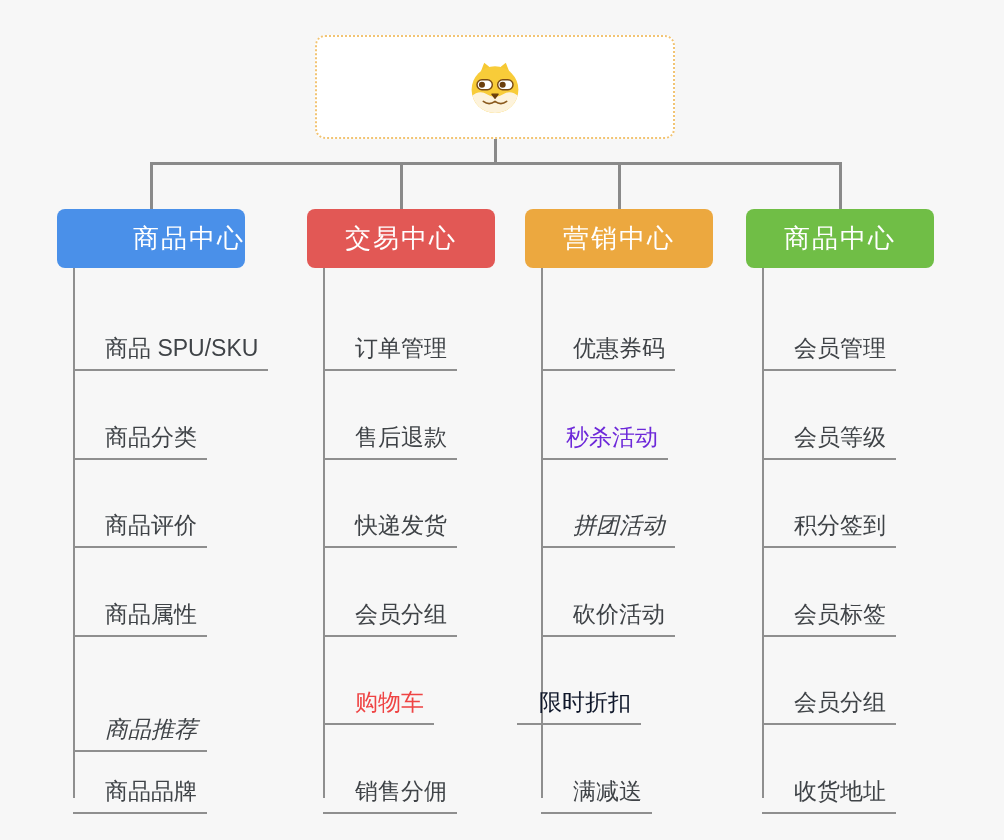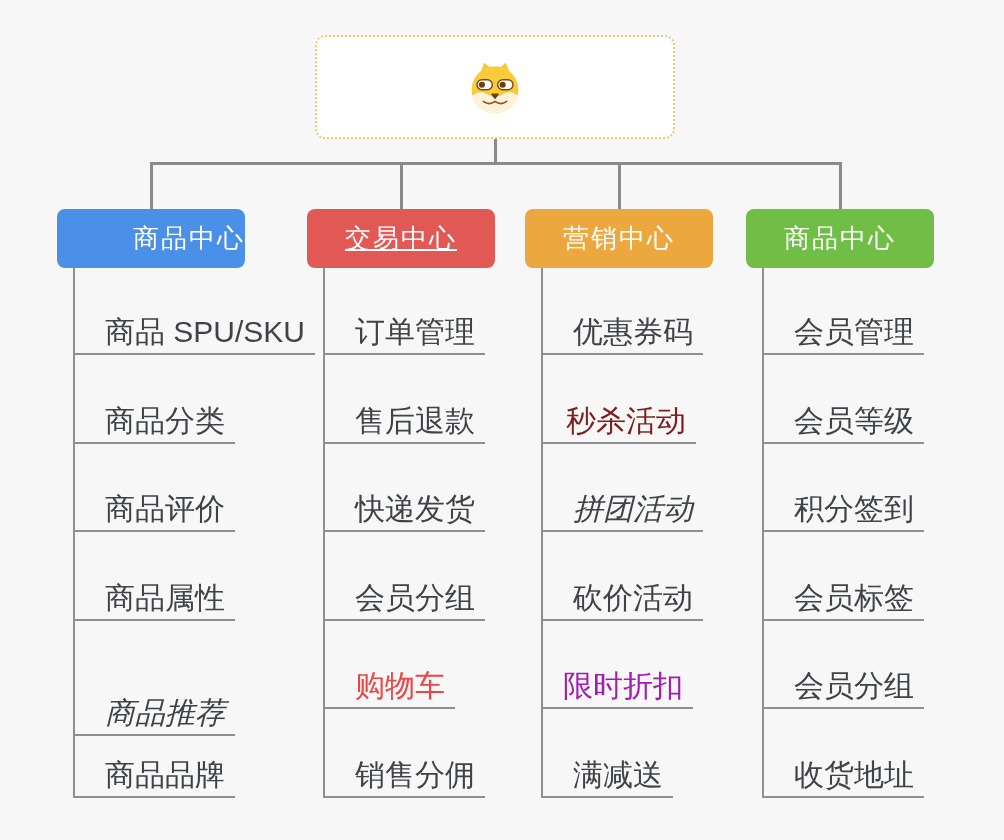--- a/index.html
+++ b/index.html
@@ -59,25 +59,26 @@
   .trunk-line {
     position: absolute;
     width: 2px;
     background: #8f8f8f;
   }
   .leaf-node {
     position: absolute;
     box-sizing: content-box;
     padding: 0 10px 6px 32px;
     border-bottom: 2px solid #d946ef;
-    font-size: 30px;
+    font-size: 23px;
     line-height: 30px;
     color: #3f4347;
     white-space: nowrap;
     cursor: pointer;
+    margin-top: 16px;
   }
 </style>
 </head>
 <body>
 
 <div class="canvas" style="background: rgb(247, 247, 247);">
 
   <div class="root-node" style="border-color: rgb(242, 196, 115);">
     <svg class="doge-icon" viewBox="0 0 60 60" aria-hidden="true">
       <defs>
@@ -119,39 +120,39 @@
       <div class="branch-node" style="left: 57px; background: rgb(74, 144, 233); justify-content: flex-end;">
         <span>商品中心</span>
       </div>
       <div class="trunk-line" style="left: 73px; top: 268px; height: 530px; background: rgb(143, 143, 143);"></div>
       <div class="leaf-node" style="left: 73px; top: 317px; border-bottom-color: rgb(143, 143, 143); color: rgb(63, 67, 71);">商品 SPU/SKU</div>
       <div class="leaf-node" style="left: 73px; top: 406px; border-bottom-color: rgb(143, 143, 143); color: rgb(63, 67, 71);">商品分类</div>
       <div class="leaf-node" style="left: 73px; top: 494px; border-bottom-color: rgb(143, 143, 143); color: rgb(63, 67, 71);">商品评价</div>
       <div class="leaf-node" style="left: 73px; top: 583px; border-bottom-color: rgb(143, 143, 143); color: rgb(63, 67, 71);">商品属性</div>
       <div class="leaf-node" style="left: 73px; top: 698px; border-bottom-color: rgb(143, 143, 143); color: rgb(63, 67, 71); font-style: italic;">商品推荐</div>
       <div class="leaf-node" style="left: 73px; top: 760px; border-bottom-color: rgb(143, 143, 143); color: rgb(63, 67, 71);">商品品牌</div>
-      <div class="branch-node" style="left: 307px; background: rgb(226, 88, 85); text-decoration: underline;">
+      <div class="branch-node" style="left: 307px; background: rgb(226, 88, 85);">
         <span>交易中心</span>
       </div>
       <div class="trunk-line" style="left: 323px; top: 268px; height: 530px; background: rgb(143, 143, 143);"></div>
       <div class="leaf-node" style="left: 323px; top: 317px; border-bottom-color: rgb(143, 143, 143); color: rgb(63, 67, 71);">订单管理</div>
       <div class="leaf-node" style="left: 323px; top: 406px; border-bottom-color: rgb(143, 143, 143); color: rgb(63, 67, 71);">售后退款</div>
       <div class="leaf-node" style="left: 323px; top: 494px; border-bottom-color: rgb(143, 143, 143); color: rgb(63, 67, 71);">快递发货</div>
       <div class="leaf-node" style="left: 323px; top: 583px; border-bottom-color: rgb(143, 143, 143); color: rgb(63, 67, 71);">会员分组</div>
       <div class="leaf-node" style="left: 323px; top: 671px; border-bottom-color: rgb(143, 143, 143); color: #ef4444;">购物车</div>
       <div class="leaf-node" style="left: 323px; top: 760px; border-bottom-color: rgb(143, 143, 143); color: rgb(63, 67, 71);">销售分佣</div>
       <div class="branch-node" style="left: 525px; background: rgb(236, 168, 63);">
         <span>营销中心</span>
       </div>
       <div class="trunk-line" style="left: 541px; top: 268px; height: 530px; background: rgb(143, 143, 143);"></div>
       <div class="leaf-node" style="left: 541px; top: 317px; border-bottom-color: rgb(143, 143, 143); color: rgb(63, 67, 71);">优惠券码</div>
-      <div class="leaf-node" style="left: 541px; top: 406px; border-bottom-color: rgb(143, 143, 143); color: #7f1d1d; padding-left: 25px;">秒杀活动</div>
+      <div class="leaf-node" style="left: 541px; top: 406px; border-bottom-color: rgb(143, 143, 143); color: #6d28d9; padding-left: 25px;">秒杀活动</div>
       <div class="leaf-node" style="left: 541px; top: 494px; border-bottom-color: rgb(143, 143, 143); color: rgb(63, 67, 71); font-style: italic;">拼团活动</div>
       <div class="leaf-node" style="left: 541px; top: 583px; border-bottom-color: rgb(143, 143, 143); color: rgb(63, 67, 71);">砍价活动</div>
-      <div class="leaf-node" style="left: 541px; top: 671px; border-bottom-color: rgb(143, 143, 143); color: #a21caf; padding-left: 22px;">限时折扣</div>
+      <div class="leaf-node" style="left: 517px; top: 671px; border-bottom-color: rgb(143, 143, 143); color: #0f172a; padding-left: 22px;">限时折扣</div>
       <div class="leaf-node" style="left: 541px; top: 760px; border-bottom-color: rgb(143, 143, 143); color: rgb(63, 67, 71);">满减送</div>
       <div class="branch-node" style="left: 746px; background: rgb(112, 190, 70);">
         <span>商品中心</span>
       </div>
       <div class="trunk-line" style="left: 762px; top: 268px; height: 530px; background: rgb(143, 143, 143);"></div>
       <div class="leaf-node" style="left: 762px; top: 317px; border-bottom-color: rgb(143, 143, 143); color: rgb(63, 67, 71);">会员管理</div>
       <div class="leaf-node" style="left: 762px; top: 406px; border-bottom-color: rgb(143, 143, 143); color: rgb(63, 67, 71);">会员等级</div>
       <div class="leaf-node" style="left: 762px; top: 494px; border-bottom-color: rgb(143, 143, 143); color: rgb(63, 67, 71);">积分签到</div>
       <div class="leaf-node" style="left: 762px; top: 583px; border-bottom-color: rgb(143, 143, 143); color: rgb(63, 67, 71);">会员标签</div>
       <div class="leaf-node" style="left: 762px; top: 671px; border-bottom-color: rgb(143, 143, 143); color: rgb(63, 67, 71);">会员分组</div>

